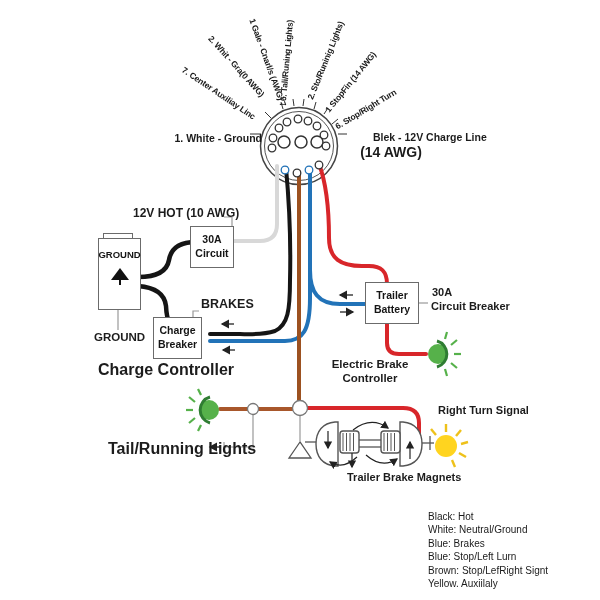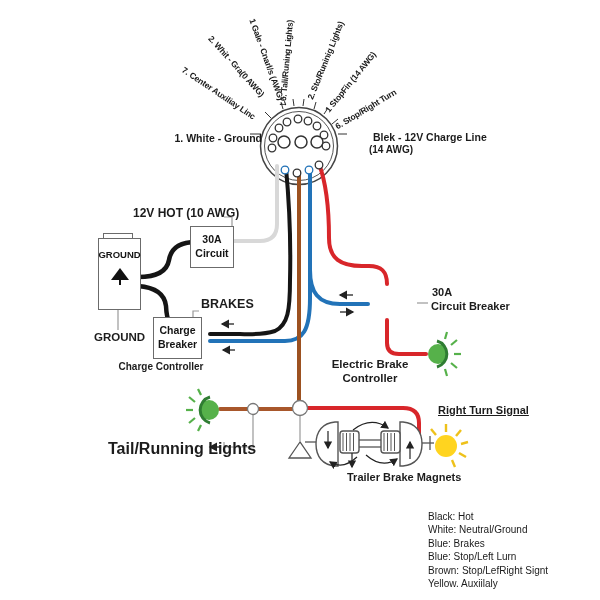--- a/index.html
+++ b/index.html
@@ -176,43 +176,47 @@
   <span class="tristem"></span>
 </div>
 <div class="box" style="left:190px;top:226px;width:42px;height:40px;">
   <span>30A</span>
   <span>Circuit</span>
 </div>
 <div class="box" style="left:153px;top:317px;width:47px;height:40px;">
   <span>Charge</span>
   <span>Breaker</span>
 </div>
+<div class="box" style="left:365px;top:282px;width:52px;height:40px;">
+  <span>Trailer</span>
+  <span>Battery</span>
+</div>
 
 <div class="rad" style="left:183px;top:64px;transform:rotate(34deg);">7. Center Auxiliay Linc</div>
 <div class="rad" style="left:210px;top:32px;transform:rotate(48deg);">2. Whit - Gra(0 AWG)</div>
 <div class="rad" style="left:252px;top:14px;transform:rotate(70deg);">1 Gale - Cnarl/s (AWG) 7</div>
 <div class="rad" style="left:283px;top:96px;transform:rotate(-85deg);">6. Tali/Runing Lights)</div>
 <div class="rad" style="left:310px;top:94px;transform:rotate(-68deg);">2. Sto/Runinig Lights)</div>
 <div class="rad" style="left:327px;top:106px;transform:rotate(-51deg);">1 StopFin (14 AWG)</div>
 <div class="rad" style="left:336px;top:122px;transform:rotate(-31deg);">6. Stop/Right Turn</div>
 
 <div class="lbl" style="left:160px;top:132px;width:88px;text-align:right;font-size:10.5px;margin-left:14px;">1. White - Ground</div>
 <div class="lbl" style="left:349px;top:131px;font-size:10.5px;margin-left:24px;">Blek - 12V Charge Line</div>
-<div class="lbl" style="left:349px;top:144px;width:84px;text-align:center;font-size:10px;">(14 AWG)</div>
+<div class="lbl" style="left:349px;top:144px;width:84px;text-align:center;font-size:14px;">(14 AWG)</div>
 
 <div class="lbl" style="left:133px;top:206px;font-size:12px;font-weight:700;">12V HOT (10 AWG)</div>
 <div class="lbl" style="left:201px;top:297px;font-size:12.5px;font-weight:700;">BRAKES</div>
 <div class="lbl" style="left:94px;top:331px;font-size:11.5px;">GROUND</div>
-<div class="lbl" style="left:115px;top:361px;width:92px;text-align:center;font-size:10px;">Charge Controller</div>
+<div class="lbl" style="left:98px;top:361px;width:92px;text-align:left;font-size:16px;">Charge Controller</div>
 <div class="lbl" style="left:432px;top:286px;font-size:11px;">30A</div>
 <div class="lbl" style="left:431px;top:300px;font-size:11px;">Circuit Breaker</div>
 <div class="lbl" style="left:330px;top:358px;width:80px;text-align:center;font-size:11.5px;">Electric Brake</div>
 <div class="lbl" style="left:330px;top:372px;width:80px;text-align:center;font-size:11.5px;">Controller</div>
 <div class="lbl" style="left:108px;top:440px;font-size:16px;">Tail/Running Lights</div>
-<div class="lbl" style="left:438px;top:404px;font-size:11px;text-decoration:underline;">Right Turn Signal</div>
+<div class="lbl" style="left:438px;top:404px;font-size:11px;">Right Turn Signal</div>
 <div class="lbl" style="left:347px;top:471px;font-size:11px;">Trailer Brake Magnets</div>
 
 <div class="legend">
   <div><b>Black:</b><span> Hot</span></div>
   <div><b>White:</b><span> Neutral/Ground</span></div>
   <div><b>Blue:</b><span> Brakes</span></div>
   <div><b>Blue:</b><span> Stop/Left Lurn</span></div>
   <div><b>Brown:</b><span> Stop/LefRight Signt</span></div>
   <div><b>Yellow.</b><span> Auxiilaly</span></div>
 </div>

